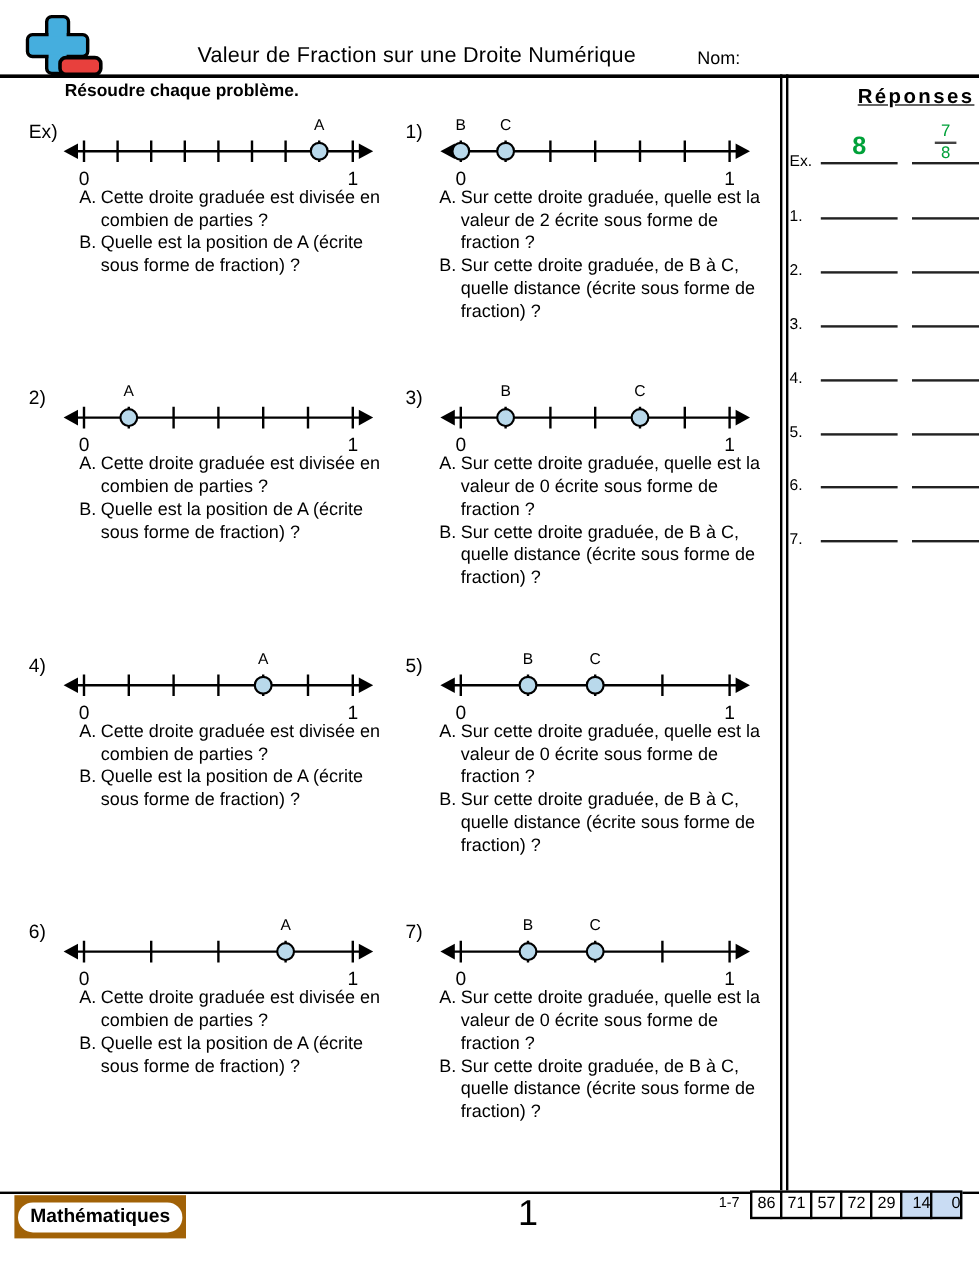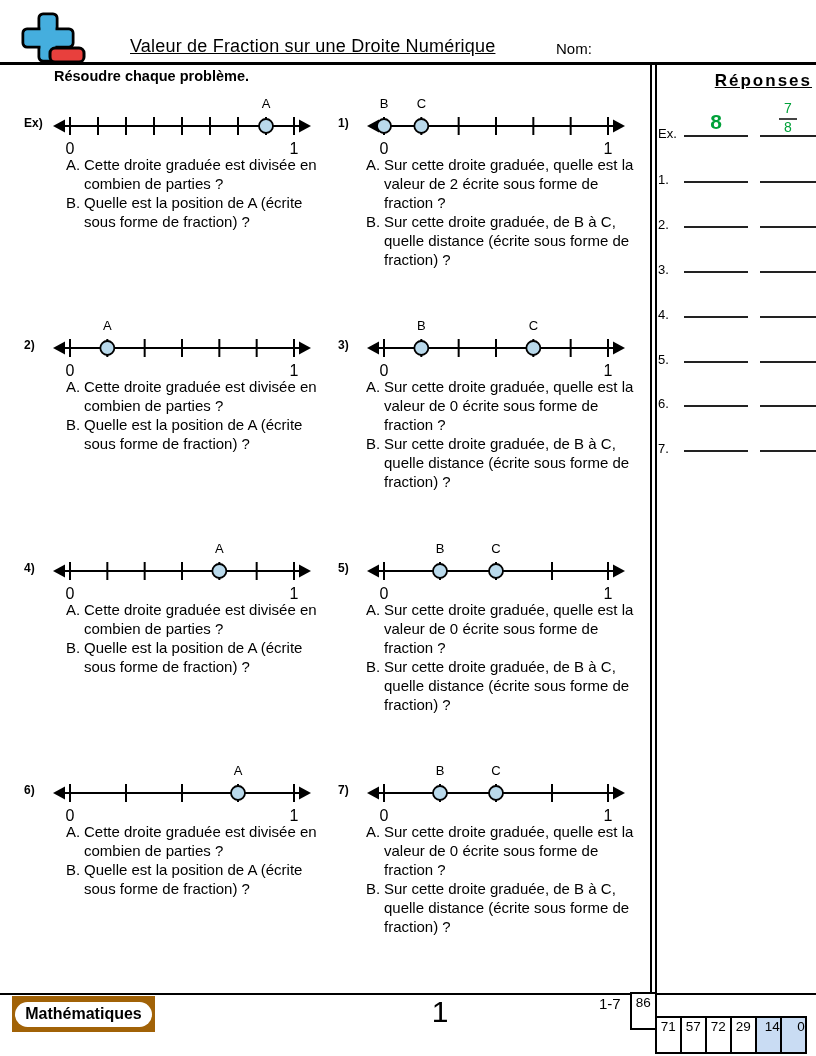--- a/index.html
+++ b/index.html
@@ -8,23 +8,23 @@
     --logo-blue:#45aede;
     --logo-red:#e8403d;
   }
   *{margin:0;padding:0;box-sizing:border-box;}
   html,body{background:#888;}
   body{font-family:"Liberation Sans",sans-serif;color:#000;}
   .page{position:relative;width:816px;height:1056px;background:#fff;margin:0 auto;overflow:hidden;}
 
   
   .logo{position:absolute;left:14px;top:11px;}
-  .page-title{position:absolute;left:130px;top:36px;width:400px;text-align:left;
-    font-size:18px;letter-spacing:.2px;text-decoration:underline;}
-  .name-label{position:absolute;left:556px;top:40px;font-size:15px;text-align:center;}
+  .page-title{position:absolute;left:130px;top:36px;width:400px;text-align:right;
+    font-size:18px;letter-spacing:.2px;}
+  .name-label{position:absolute;left:581px;top:40px;font-size:15px;text-align:center;}
   .header-rule{position:absolute;left:0;top:62px;width:816px;height:3px;background:#000;}
   .instructions{position:absolute;left:22px;top:68px;font-size:14.5px;font-weight:bold;margin-left:32px;}
 
   
   .divider{position:absolute;left:650px;top:62px;width:7px;height:932px;
     border-left:2px solid #000;border-right:2px solid #000;}
   .answers-heading{position:absolute;left:660px;top:71px;width:152px;text-align:right;
     font-size:17px;font-weight:bold;text-decoration:underline;letter-spacing:2px;}
   .ans-row{position:absolute;left:658px;width:158px;height:45px;}
   .ans-label{position:absolute;left:0;bottom:4px;font-size:13px;}
@@ -35,42 +35,42 @@
     color:var(--green);font-weight:bold;font-size:21px;}
   .ans-frac{position:absolute;left:0;bottom:0;width:100%;text-align:center;
     color:var(--green);font-size:14px;line-height:1.1;}
   .fnum{display:block;width:18px;margin:0 auto;border-bottom:2px solid #444;padding:0 2px 1px 2px;}
   .fden{display:block;}
 
   
   .problem{position:absolute;width:312px;}
   .problem.col1{left:20px;}
   .problem.col2{left:334px;width:316px;}
-  .p-label{position:absolute;left:4px;top:20px;font-size:12px;font-weight:bold;}
+  .p-label{position:absolute;left:4px;top:6px;font-size:16px;font-weight:normal;}
   .numberline{position:absolute;left:32px;top:0;width:260px;height:64px;}
   .questions{position:absolute;top:59px;font-size:15px;line-height:19px;}
   .col1 .questions{left:46px;width:264px;}
   .col2 .questions{left:32px;width:284px;}
   .q{display:flex;}
   .q-label{flex:0 0 18px;}
   .q-text{flex:1;}
 
   
   .footer-rule{position:absolute;left:0;top:993px;width:816px;height:2px;background:#000;}
   .badge{position:absolute;left:12px;top:996px;width:143px;height:36px;background:#a16207;
     display:flex;align-items:center;justify-content:center;}
   .badge-pill{background:#fff;border-radius:15px;padding:3px 10px 4px 10px;
     font-weight:bold;font-size:16px;}
   .site-url{position:absolute;left:174px;top:1013px;font-size:15px;margin-top:48px;}
   .page-number{position:absolute;left:400px;top:995px;width:80px;text-align:center;font-size:30px;}
   .score{position:absolute;left:599px;top:992px;display:flex;align-items:flex-start;}
-  .score-label{font-size:15px;margin-right:9px;padding-top:3px;}
-  .score-cell{width:27px;height:38px;border:2px solid #000;background:#fff;
+  .score-label{font-size:12px;margin-right:9px;padding-top:3px;}
+  .score-cell{width:27px;height:24px;border:2px solid #000;background:#fff;
     text-align:center;font-size:13.5px;line-height:18px;}
-  .score-cell + .score-cell{margin-left:-2px;margin-top:24px;}
+  .score-cell + .score-cell{margin-left:-2px;}
   .score-cell.hl{background:var(--hl);text-align:right;}
   text{font-family:"Liberation Sans",sans-serif;}
 </style>
 </head>
 <body>
 
 <div class="page">
 
   <svg class="logo" width="72" height="54" viewBox="0 0 72 54">
     <g>

